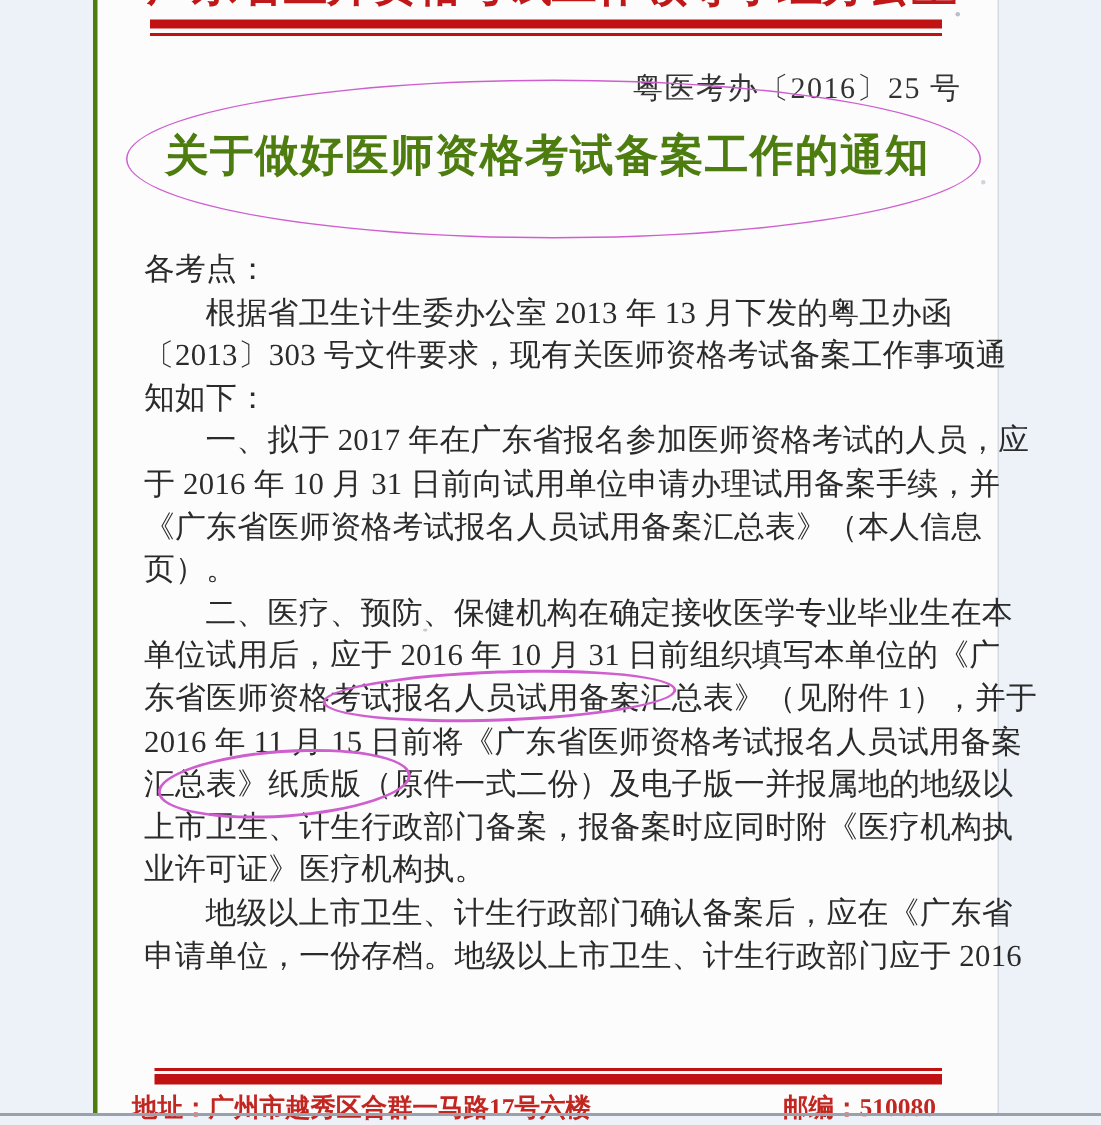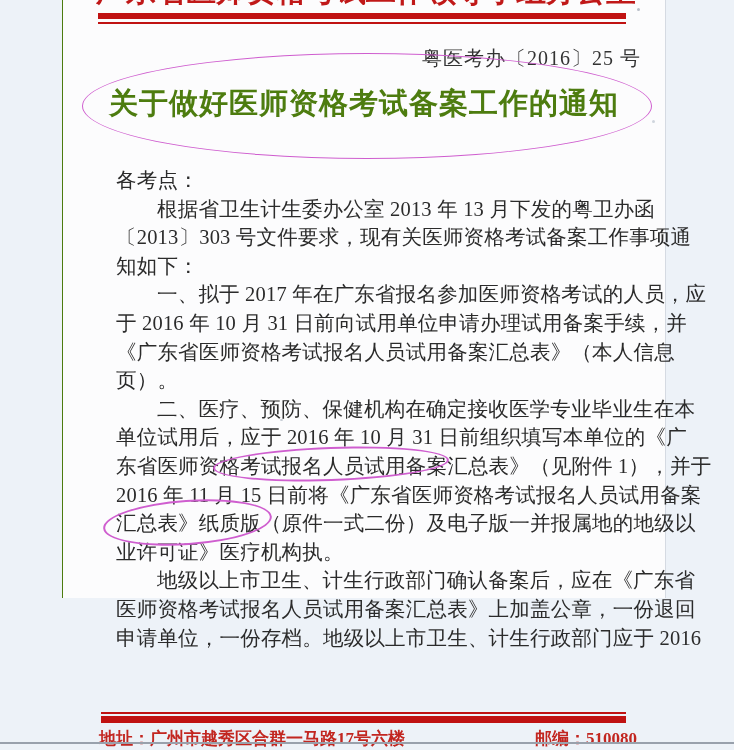--- a/index.html
+++ b/index.html
@@ -16,23 +16,23 @@
   body{
     font-family:"Liberation Serif","DejaVu Serif",serif;
     background:var(--backdrop);
     position:relative;
     overflow:hidden;
     width:734px;height:750px;
   }
   .paper{
     position:absolute;
     left:62px;top:0;
-    width:604px;height:598px;
+    width:604px;height:742px;
     background:var(--paper);
-    border-left:1px solid #4d7c0f;
+    border-left:3px solid #4d7c0f;
     border-right:1px solid #d5dae2;
   }
   
   .letterhead-clip{
     position:absolute;
     left:33px;top:0;
     width:548px;height:9px;
     overflow:hidden;
   }
   .letterhead-clip .letterhead-text{
@@ -68,36 +68,36 @@
   }
   .body-lines{
     position:absolute;
     left:31px;top:166px;
     width:556px;
     font-size:20.5px;
     line-height:28.6px;
     color:var(--body-text);
     letter-spacing:0.2px;
   }
-  .body-lines .line{white-space:nowrap;margin-left:22px;}
+  .body-lines .line{white-space:nowrap;}
   .body-lines .line.indent{padding-left:41px;}
   .ellipse{
     position:absolute;
     border:2px solid var(--annotation);
     border-radius:50%;
     pointer-events:none;
   }
   .ellipse-title{left:19px;top:53px;width:570px;height:106px;border-width:1.5px;}
   .ellipse-oct31{left:150px;top:447px;width:236px;height:34px;transform:rotate(-2deg);}
   .ellipse-nov15{left:40px;top:500px;width:169px;height:45px;transform:rotate(-4deg);}
   .footer-rule-thin{left:38px;top:712px;width:525px;height:2px;}
   .footer-rule-thick{left:38px;top:716px;width:525px;height:7px;}
   .footer-row{
     position:absolute;
-    left:13px;top:727px;
+    left:0;top:727px;
     width:100%;
     padding:0 41px 0 23px;
     display:flex;
     justify-content:space-between;
     font-size:17px;
     font-weight:bold;
     color:var(--footer-red);
     white-space:nowrap;
   }
   .bottom-edge-line{
@@ -134,23 +134,23 @@
       <div class="line">知如下：</div>
       <div class="line indent">一、拟于 2017 年在广东省报名参加医师资格考试的人员，应</div>
       <div class="line">于 2016 年 10 月 31 日前向试用单位申请办理试用备案手续，并</div>
       <div class="line">《广东省医师资格考试报名人员试用备案汇总表》（本人信息</div>
       <div class="line">页）。</div>
       <div class="line indent">二、医疗、预防、保健机构在确定接收医学专业毕业生在本</div>
       <div class="line">单位试用后，应于 2016 年 10 月 31 日前组织填写本单位的《广</div>
       <div class="line">东省医师资格考试报名人员试用备案汇总表》（见附件 1），并于</div>
       <div class="line">2016 年 11 月 15 日前将《广东省医师资格考试报名人员试用备案</div>
       <div class="line">汇总表》纸质版（原件一式二份）及电子版一并报属地的地级以</div>
+      <div class="line">上市卫生、计生行政部门备案，报备案时应同时附《医疗机构执</div>
       <div class="line">业许可证》医疗机构执。</div>
       <div class="line indent">地级以上市卫生、计生行政部门确认备案后，应在《广东省</div>
-      <div class="line">医师资格考试报名人员试用备案汇总表》上加盖公章，一份退回</div>
       <div class="line">申请单位，一份存档。地级以上市卫生、计生行政部门应于 2016</div>
     </div>
 
   <div class="ellipse ellipse-title"></div>
   <div class="ellipse ellipse-oct31"></div>
   <div class="ellipse ellipse-nov15"></div>
 
   <div class="rule footer-rule-thin"></div>
   <div class="rule footer-rule-thick"></div>
 

